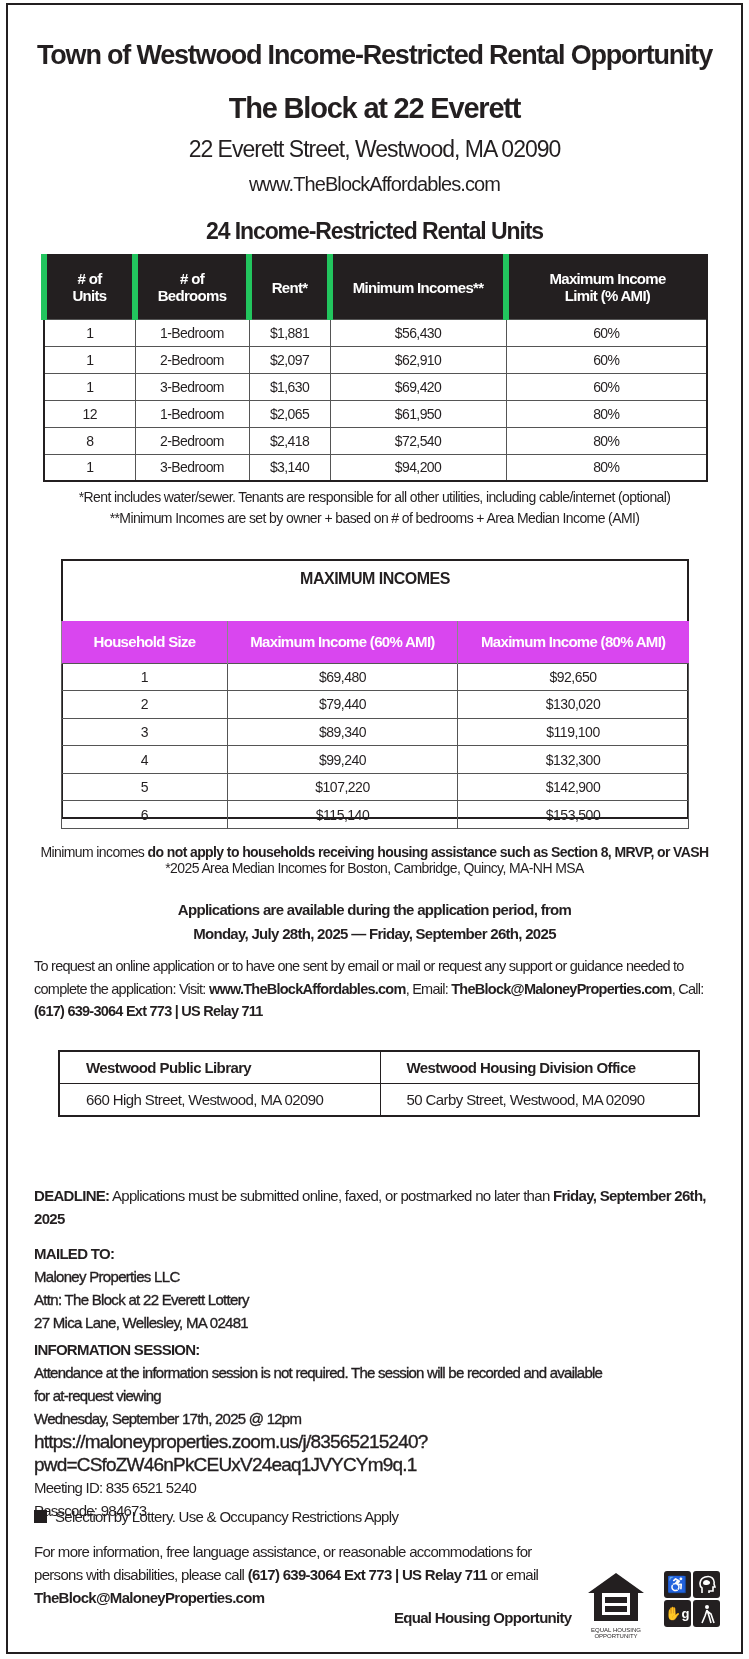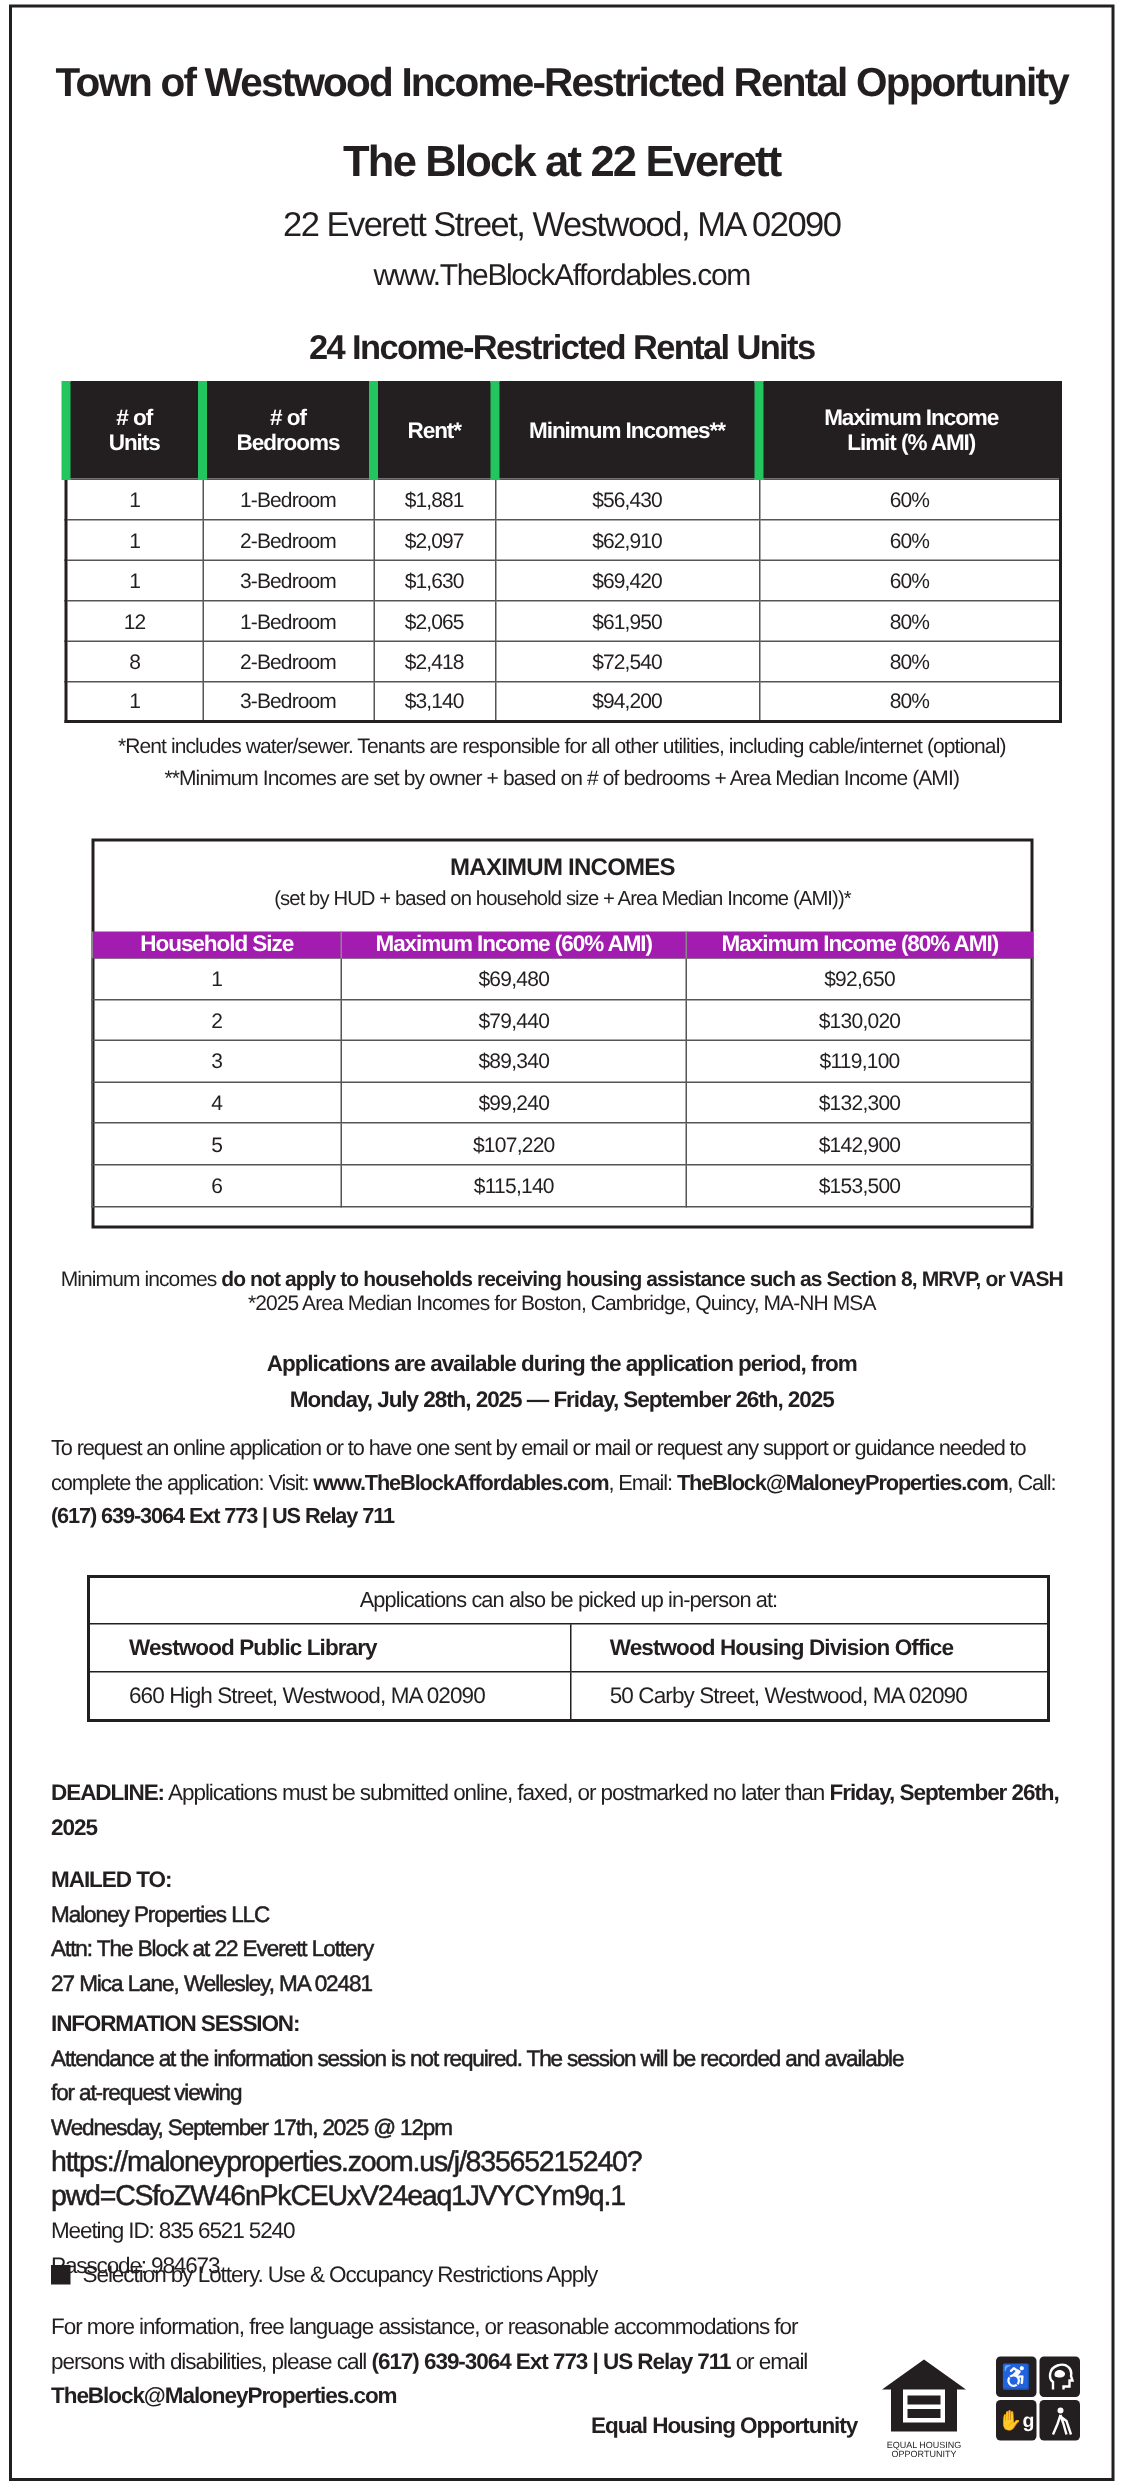--- a/index.html
+++ b/index.html
@@ -21,21 +21,21 @@
   .t1 td { border: 1.5px solid #555; height: 27px; text-align: center; }
   .t1 { border: 2px solid #231f20; }
 
   .note1 { top: 487px; left: 6px; width: 737px; font-size: 14px; letter-spacing: -0.6px; line-height: 21px; }
 
   .box2 { position: absolute; left: 61px; top: 559px; width: 628px; height: 260px; border: 2px solid #231f20; }
   .box2 .hd { text-align: center; padding-top: 9px; }
   .box2 .hd1 { font-size: 16px; font-weight: bold; letter-spacing: -0.5px; }
   .box2 .hd2 { font-size: 13.5px; letter-spacing: -0.6px; margin-top: 3px; }
   .t2 { position: absolute; left: -2px; top: 60px; width: 628px; font-size: 14px; letter-spacing: -0.5px; }
-  .t2 th { background: #a21caf; color: #fff; font-weight: bold; font-size: 15px; height: 17px; border-left: 1px solid #888; letter-spacing: -0.7px; }
+  .t2 th { background: #d946ef; color: #fff; font-weight: bold; font-size: 15px; height: 42px; border-left: 1px solid #888; letter-spacing: -0.7px; }
   .t2 td { border: 1.5px solid #555; height: 27.6px; text-align: center; }
 
   .note2a { top: 823px; left: 6px; width: 737px; font-size: 14px; letter-spacing: -0.6px; margin-top: 37px; }
   .note2b { top: 844px; left: 6px; width: 737px; font-size: 14px; letter-spacing: -0.6px; }
   .b { font-weight: bold; }
 
   .apps { top: 898px; left: 6px; width: 737px; font-size: 15px; font-weight: bold; letter-spacing: -0.7px; line-height: 24px; }
   .req { top: 955px; left: 34px; width: 690px; font-size: 14.5px; letter-spacing: -0.75px; line-height: 22.5px; }
 
   .t3 { position: absolute; left: 58px; top: 1050px; width: 642px; border: 2px solid #231f20; font-size: 15px; letter-spacing: -0.6px; }
@@ -124,21 +124,20 @@
 </table>
 
 <div class="abs c note1">
   <div>*Rent includes water/sewer. Tenants are responsible for all other utilities, including cable/internet (optional)</div>
   <div>**Minimum Incomes are set by owner + based on # of bedrooms + Area Median Income (AMI)</div>
 </div>
 
 <div class="box2">
   <div class="hd">
     <div class="hd1">MAXIMUM INCOMES</div>
-    <div class="hd2">(set by HUD + based on household size + Area Median Income (AMI))*</div>
   </div>
   <table class="t2">
     <thead>
       <tr>
         <th style="width:166px">Household Size</th>
         <th style="width:230px">Maximum Income (60% AMI)</th>
         <th>Maximum Income (80% AMI)</th>
       </tr>
     </thead>
     <tbody>
@@ -181,23 +180,20 @@
 
 <div class="abs c apps">
   <div>Applications are available during the application period, from</div>
   <div>Monday, July 28th, 2025 — Friday, September 26th, 2025</div>
 </div>
 
 <div class="abs req"><span>To request an online application or to have one sent by email or mail or request any support or guidance needed to complete the application: Visit: </span><span class="b">www.TheBlockAffordables.com</span><span>, Email: </span><span class="b">TheBlock@MaloneyProperties.com</span><span>, Call: </span><span class="b">(617) 639-3064 Ext 773 | US Relay 711</span></div>
 
 <table class="t3">
   <tbody>
-      <tr>
-        <td class="hdr" colspan="2">Applications can also be picked up in-person at:</td>
-      </tr>
   <tr>
     <td class="bold" style="width:321px">Westwood Public Library</td>
     <td class="bold">Westwood Housing Division Office</td>
   </tr>
   <tr>
     <td>660 High Street, Westwood, MA 02090</td>
     <td>50 Carby Street, Westwood, MA 02090</td>
   </tr>
 </tbody>
   </table>

